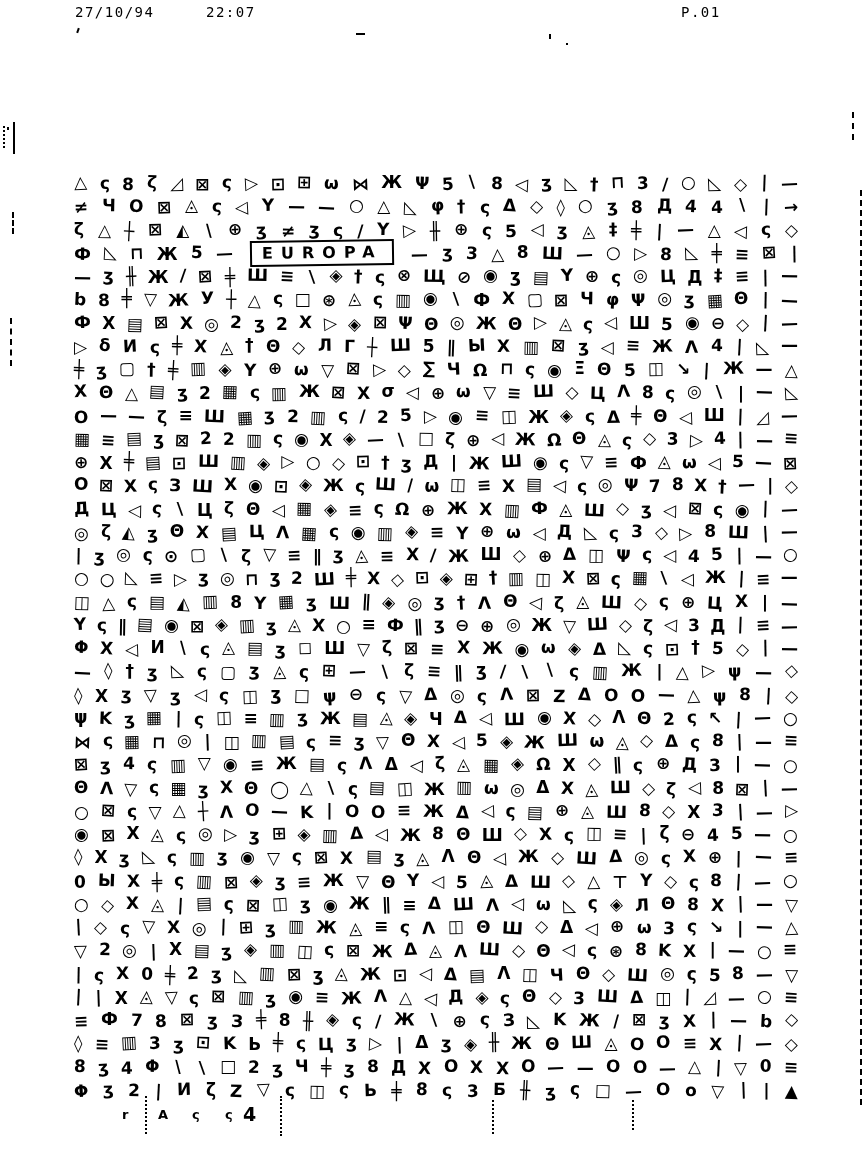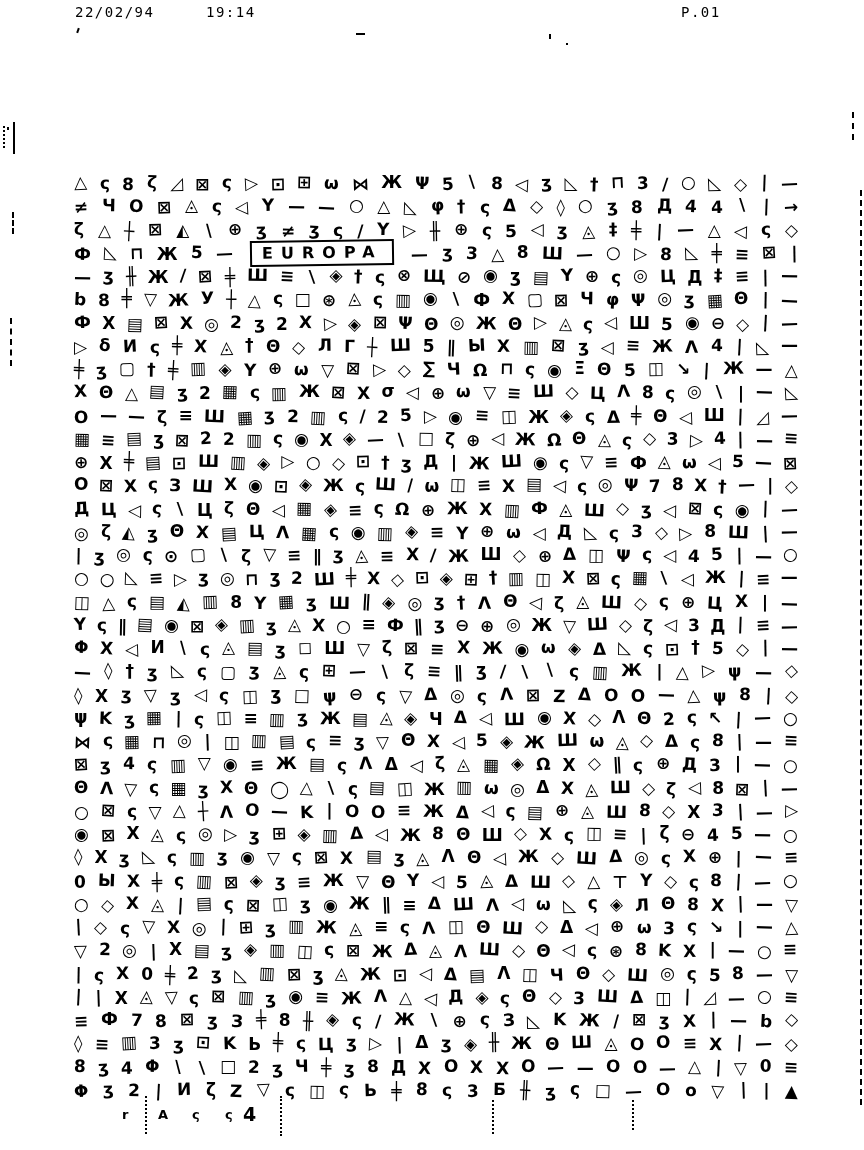--- a/index.html
+++ b/index.html
@@ -46,22 +46,22 @@
 
   
   .artifact{position:absolute;background:#000;}
   .vdash{position:absolute;width:0;border-left:2px dashed #000;background:none;}
   .vdot{position:absolute;width:0;border-left:2px dotted #000;background:none;}
 </style>
 </head>
 <body>
 
 <div class="fax-header">
-  <span id="fax-date">22/02/94</span>
-  <span id="fax-time">19:14</span>
+  <span id="fax-date">27/10/94</span>
+  <span id="fax-time">22:07</span>
   <span id="fax-page">P.01</span>
 </div>
 
 <div class="sheet">
     <div class="srow">
       <span class="g" style="transform: rotate(-3deg) translateY(-1px);">△</span>
       <span class="g" style="transform: rotate(-1deg) translateY(0px);">ς</span>
       <span class="g" style="transform: rotate(1deg) translateY(1px);">8</span>
       <span class="g" style="transform: rotate(3deg) translateY(-1px);">ζ</span>
       <span class="g" style="transform: rotate(-2deg) translateY(0px);">◿</span>

